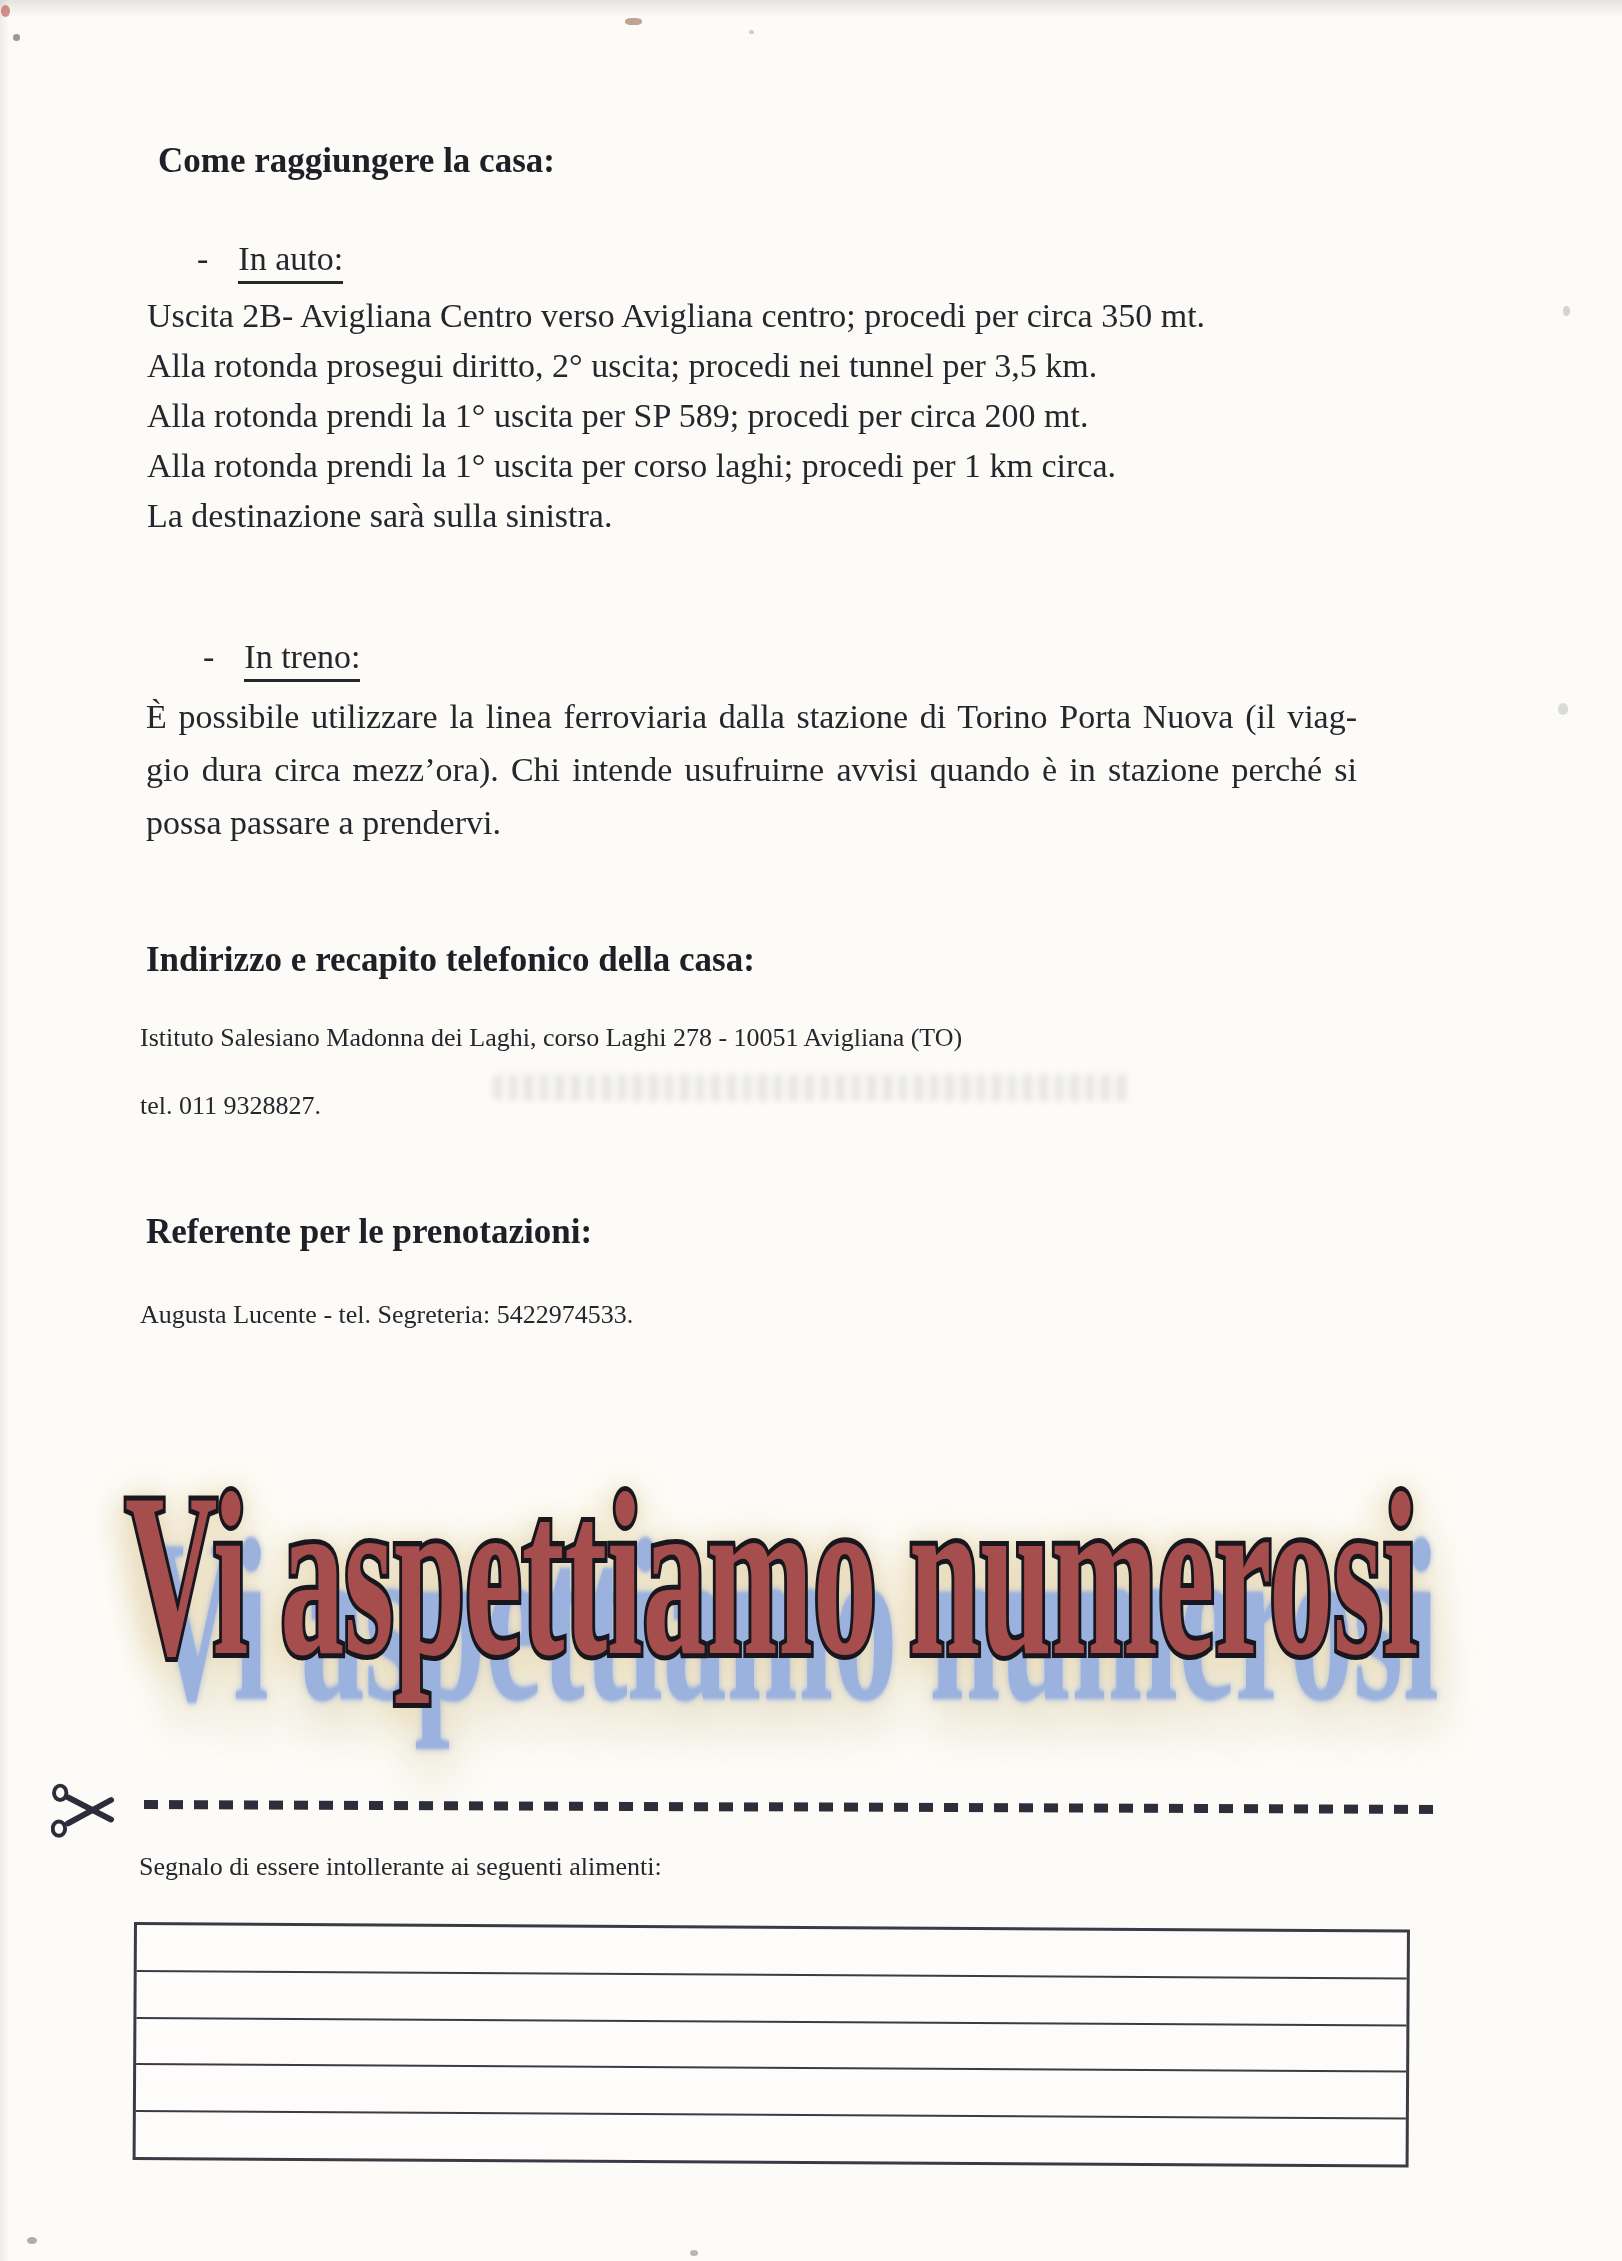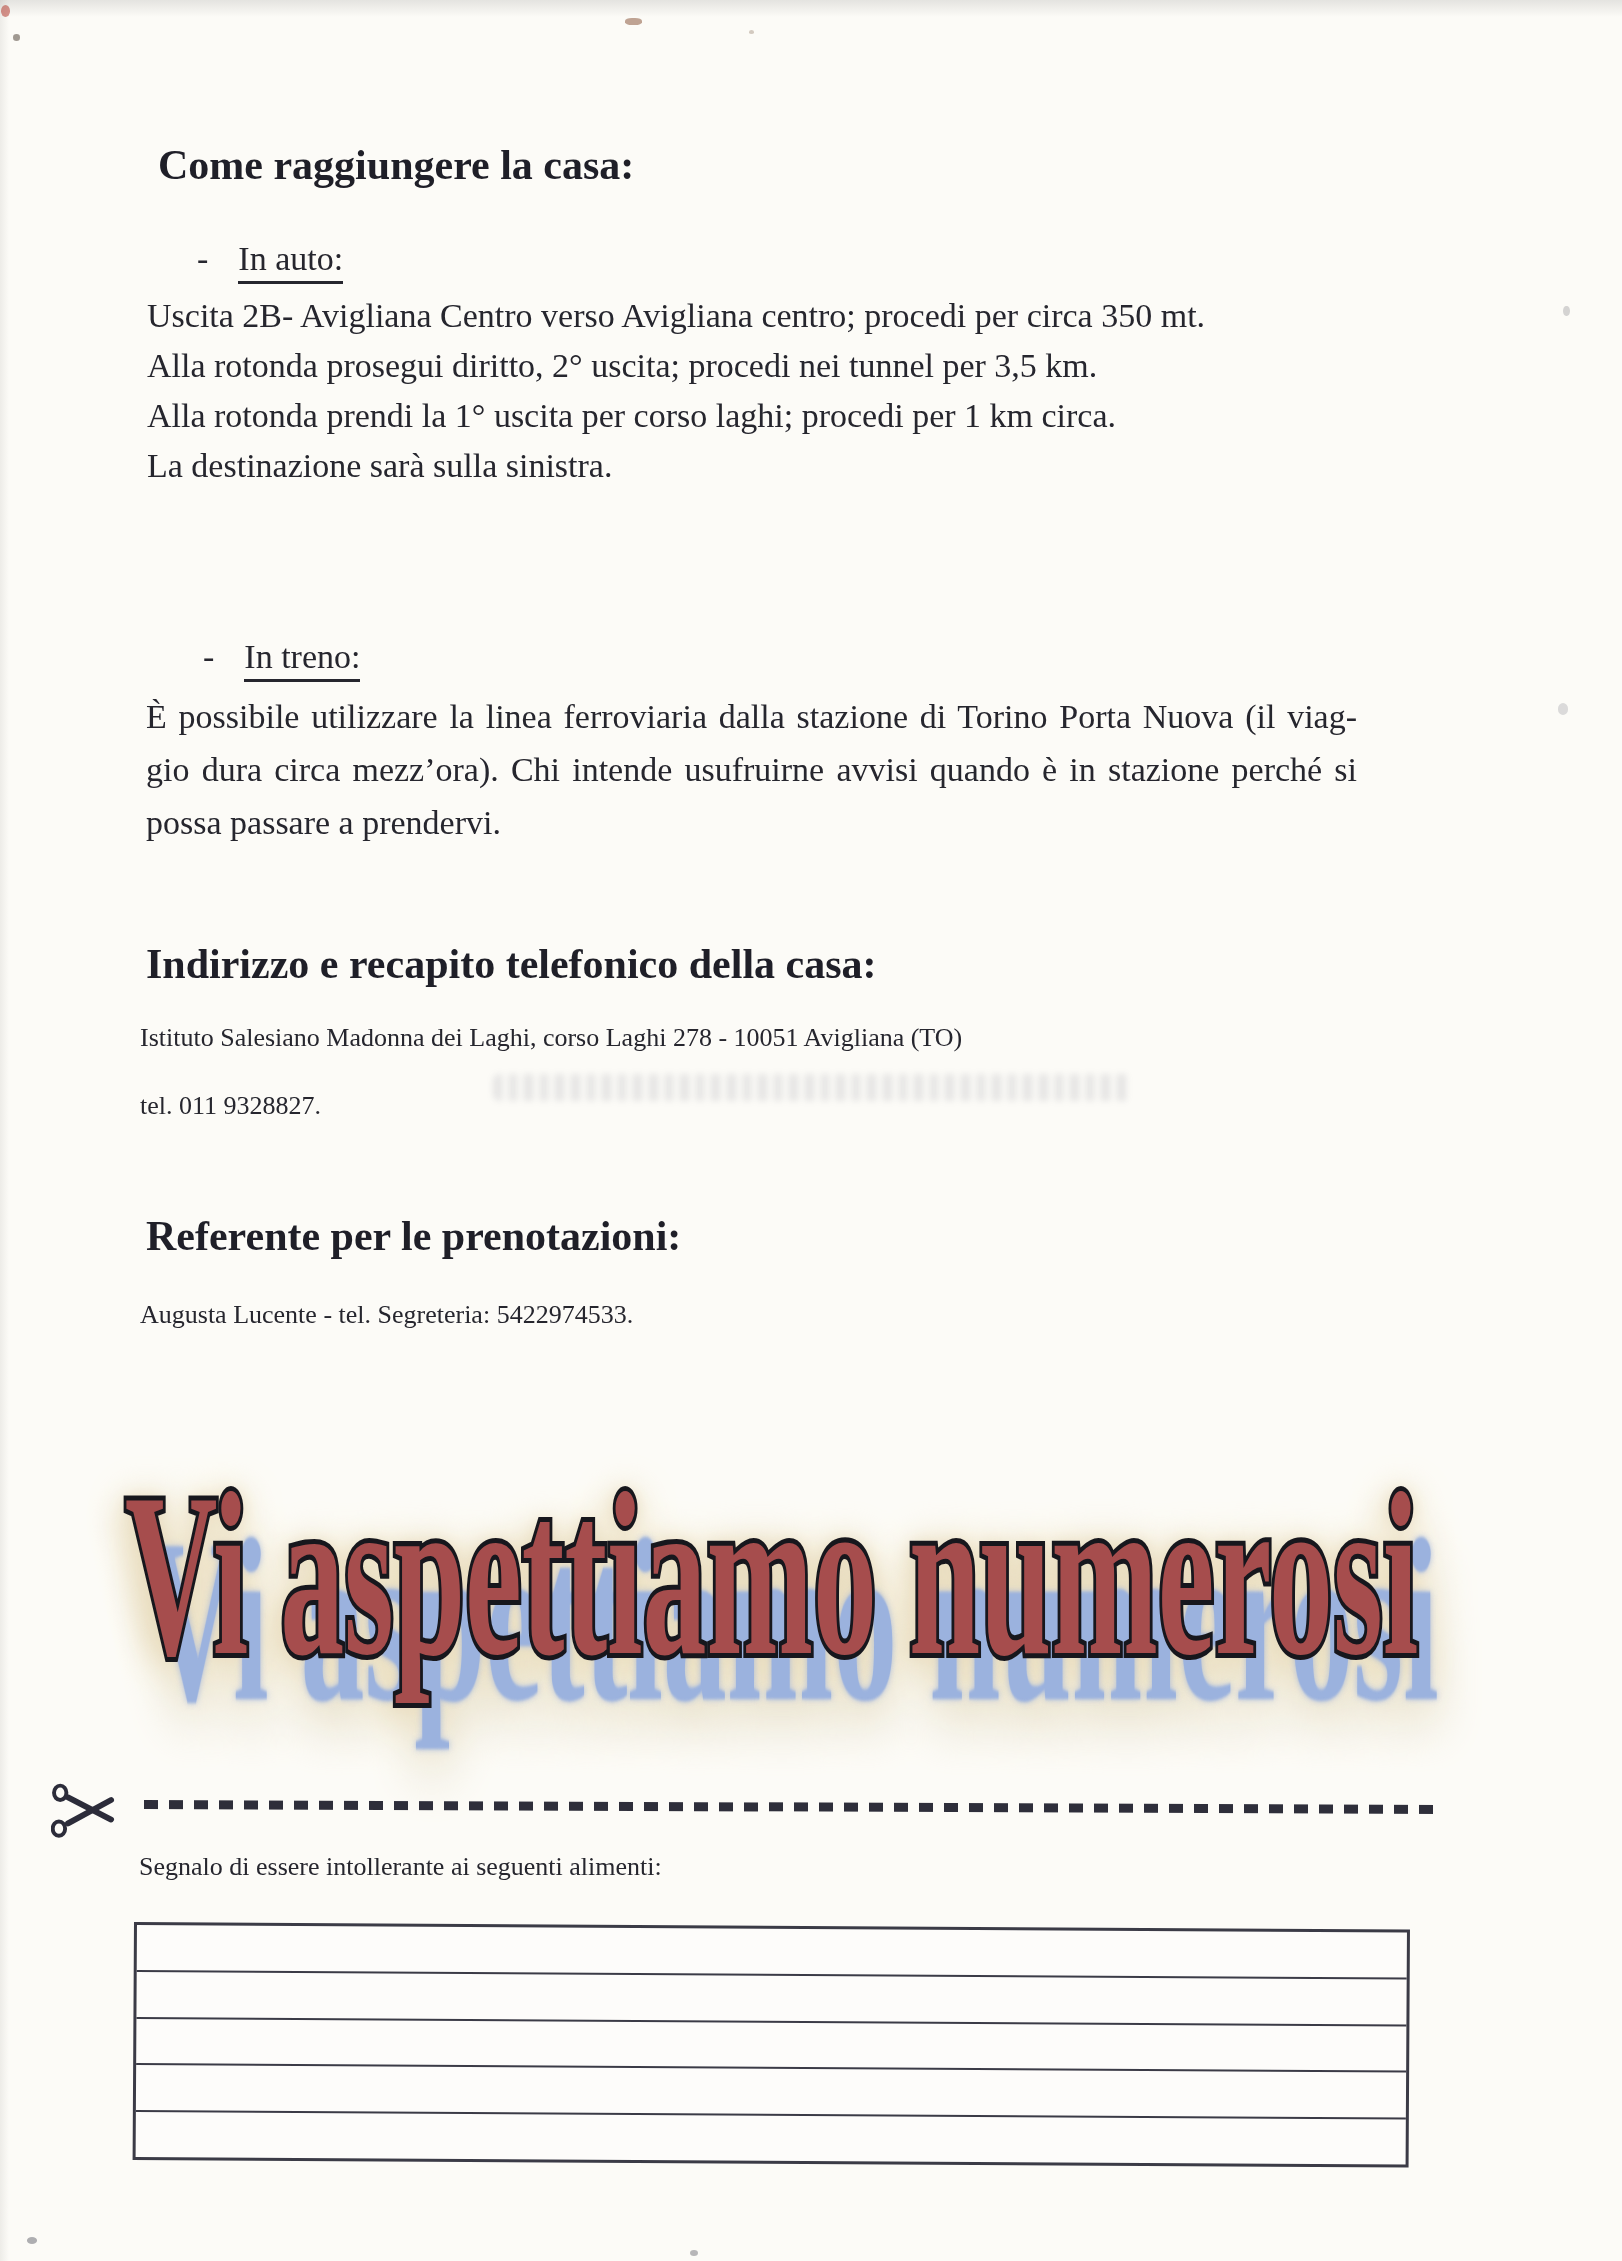--- a/index.html
+++ b/index.html
@@ -19,21 +19,21 @@
     background: linear-gradient(180deg, rgba(120,120,118,0.18), rgba(120,120,118,0));
   }
   .scan-edge-left {
     position: absolute; left: 0; top: 0; width: 9px; height: 100%;
     background: linear-gradient(90deg, rgba(130,128,122,0.12), rgba(130,128,122,0));
   }
 
   .speck { position: absolute; border-radius: 50%; }
 
   h1.doc-h {
-    margin: 0; font-size: 42px; font-weight: bold; color: #1f1f28;
+    margin: 0; font-size: 35px; font-weight: bold; color: #1f1f28;
     letter-spacing: 0px; line-height: 1.1;
   }
 
   .bullet-line { font-size: 34px; white-space: nowrap; }
   .bullet-line .dash { display: inline-block; }
   .bullet-line .lbl {
     display: inline-block; margin-left: 30px;
     border-bottom: 3.3px solid #26262e; padding-bottom: 2.6px;
   }
 
@@ -118,20 +118,21 @@
 
 <h1 class="doc-h abs" style="left:158px; top:142px;">Come raggiungere la casa:</h1>
 
 <div class="bullet-line abs" style="left:197px; top:229px;margin-top:11px;">
   <span class="dash">-</span><span class="lbl">In auto:</span>
 </div>
 
 <div class="dir-lines abs" style="left:147px; top:291px;">
   <div>Uscita 2B- Avigliana Centro verso Avigliana centro; procedi per circa 350 mt.</div>
   <div>Alla rotonda prosegui diritto, 2° uscita; procedi nei tunnel per 3,5 km.</div>
+  <div>Alla rotonda prendi la 1° uscita per SP 589; procedi per circa 200 mt.</div>
   <div>Alla rotonda prendi la 1° uscita per corso laghi; procedi per 1 km circa.</div>
   <div>La destinazione sarà sulla sinistra.</div>
 </div>
 
 <div class="bullet-line abs" style="left:203px; top:638px;">
   <span class="dash">-</span><span class="lbl">In treno:</span>
 </div>
 
 <div class="train-par abs" style="left:146px; top:690px;">
   <div class="fj">È possibile utilizzare la linea ferroviaria dalla stazione di Torino Porta Nuova (il viag-</div>

